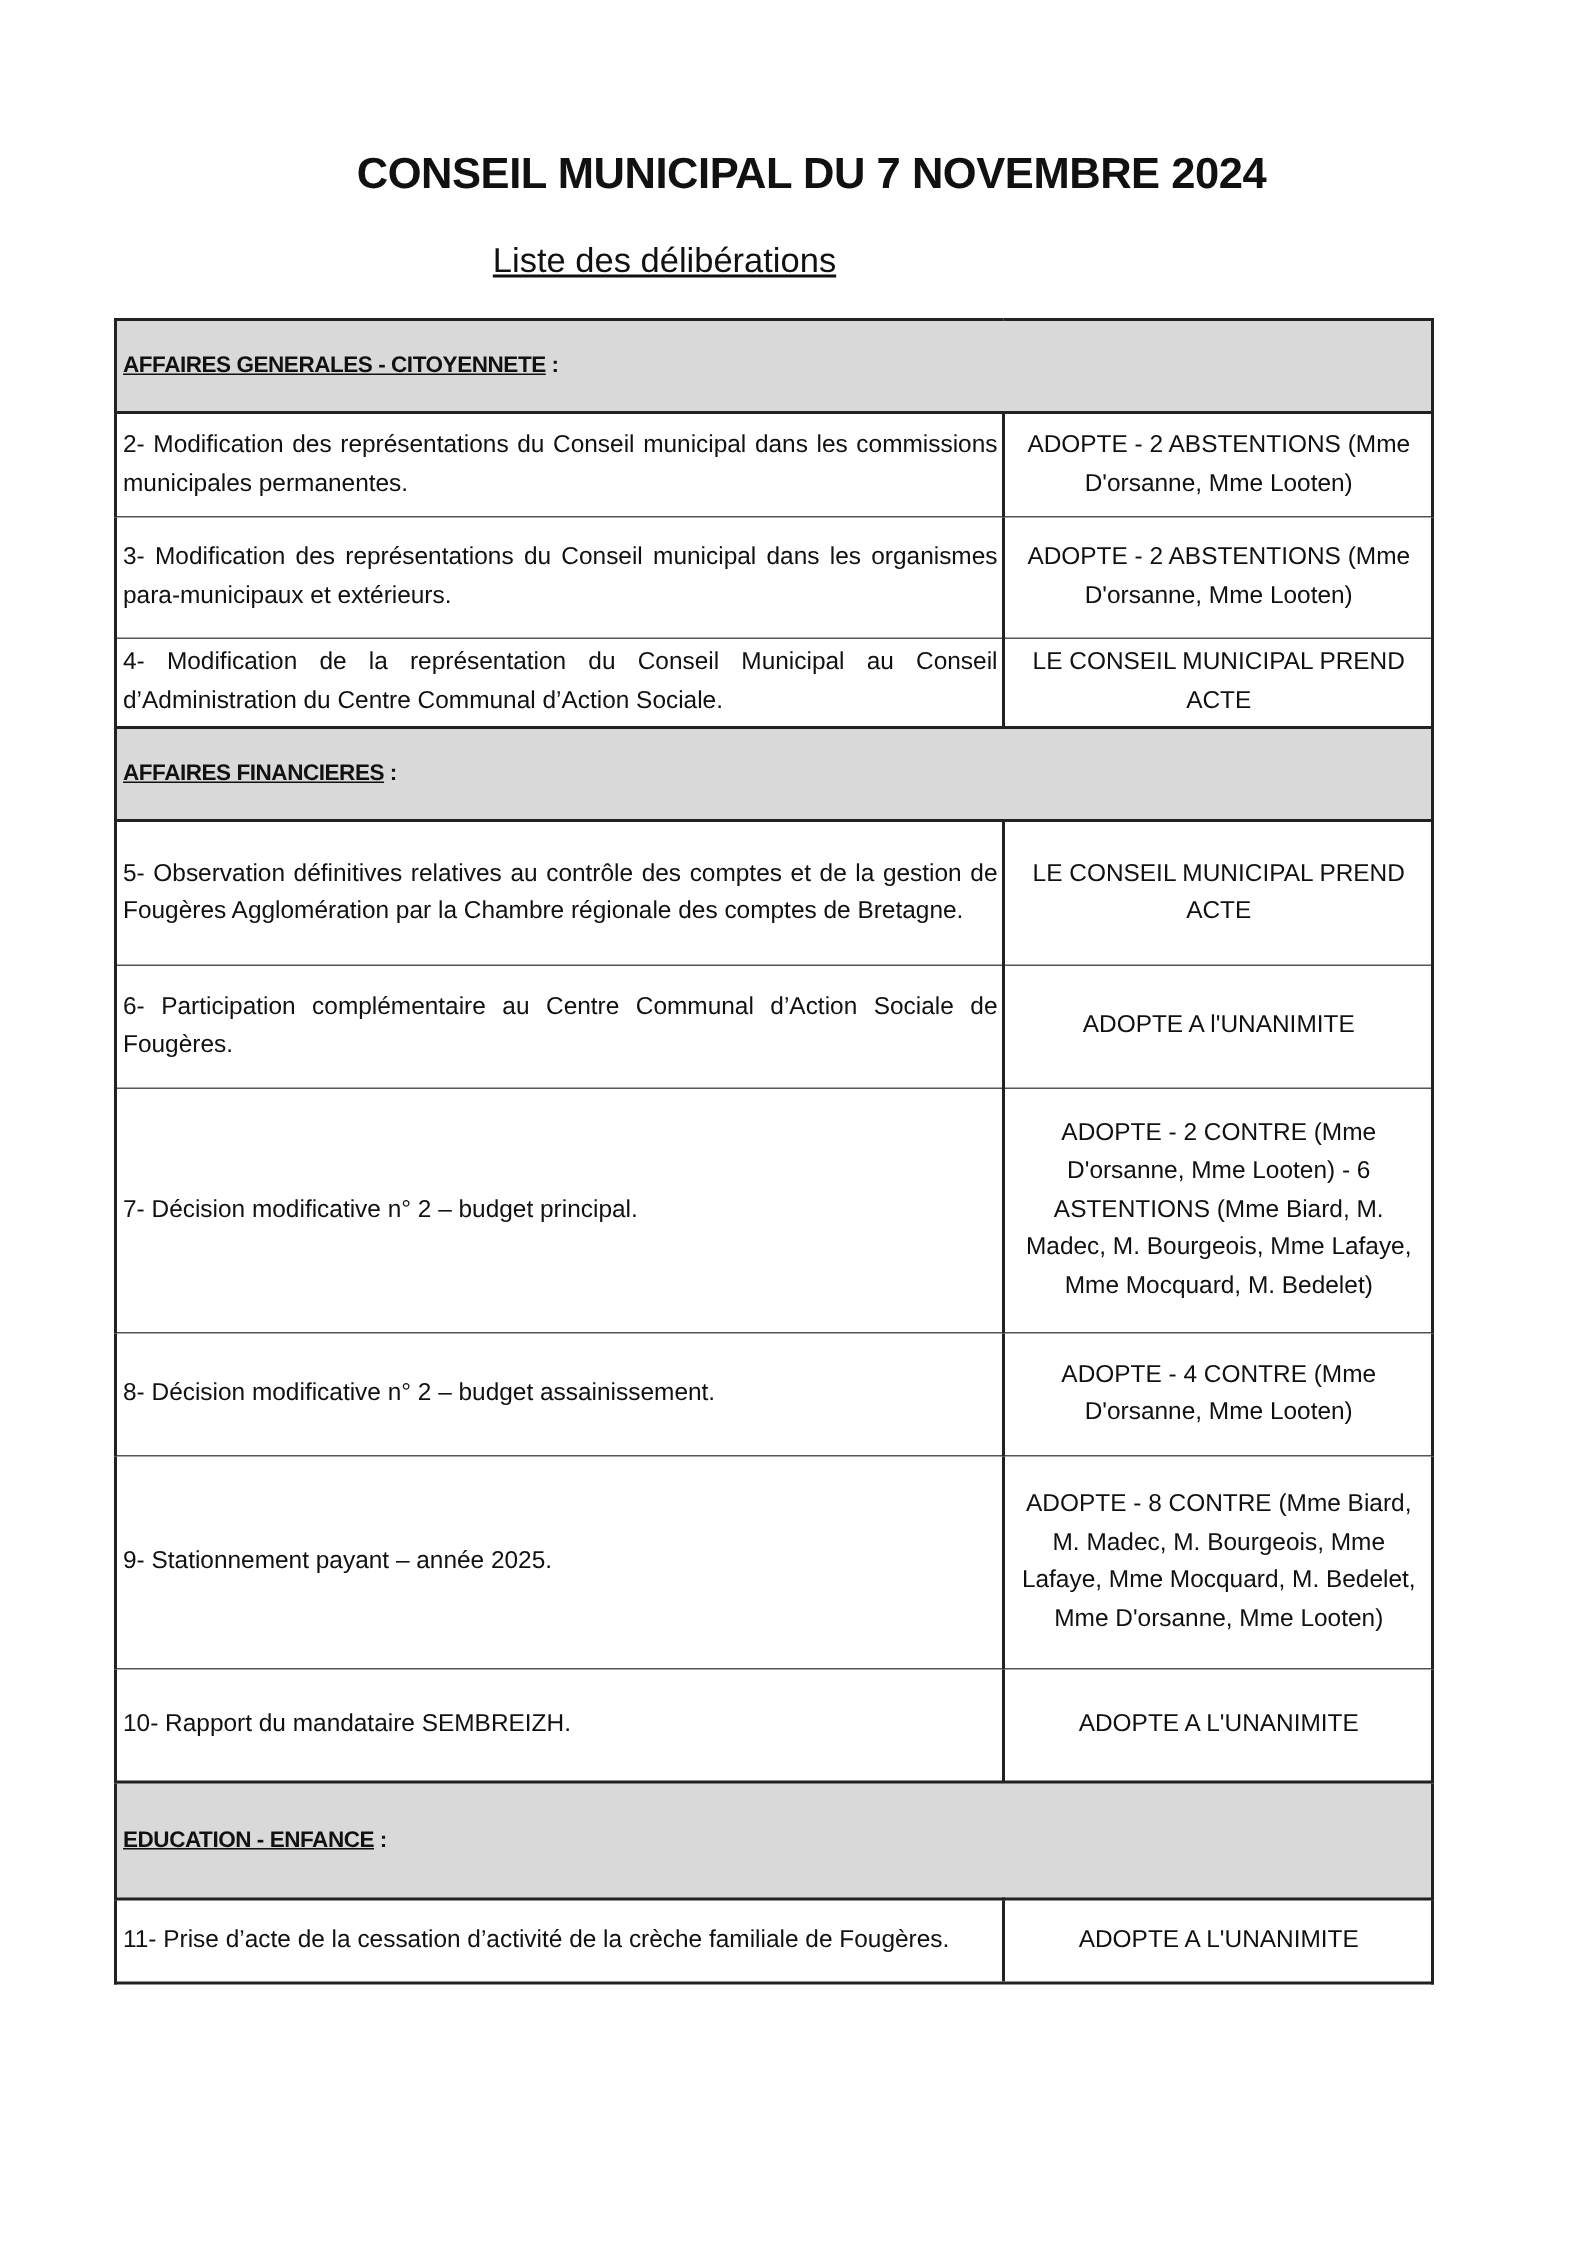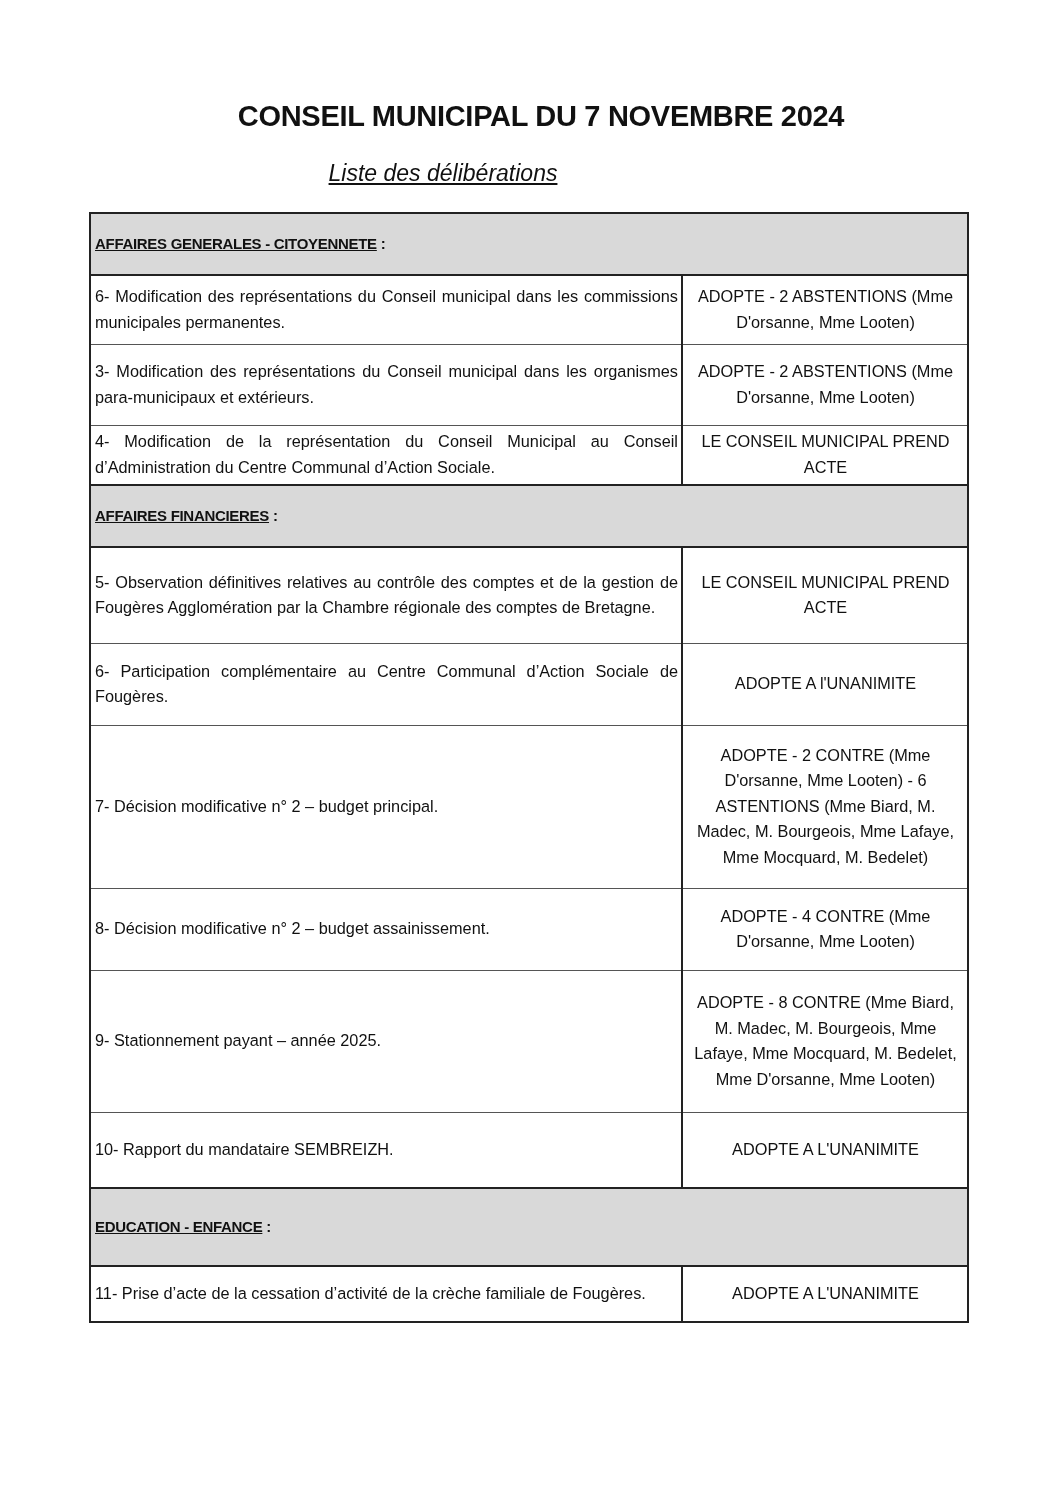--- a/index.html
+++ b/index.html
@@ -1,20 +1,20 @@
 <!DOCTYPE html>
 <html><head>
 <meta charset="utf-8">
 <style>
   html, body { margin: 0; padding: 0; background: #ffffff; }
   body { width: 1058px; height: 1497px; position: relative; font-family: "Liberation Sans", sans-serif; color: #111; }
   .title { position: absolute; top: 100px; left: 12px; width: 1058px; text-align: center; font-size: 29px; font-weight: bold; letter-spacing: -0.3px; }
-  .subtitle { position: absolute; top: 160px; left: 0; width: 886px; text-align: center; font-size: 23px; font-style: italic; }
+  .subtitle { position: absolute; top: 160px; left: 0; width: 886px; text-align: center; font-size: 23px; }
   .subtitle span { text-decoration: underline; }
-  table.delibs { position: absolute; top: 212px; left: 89px; width: 878px; border-collapse: collapse; table-layout: fixed; font-size: 16.3px; line-height: 25.5px; padding-left: 36px; }
+  table.delibs { position: absolute; top: 212px; left: 76px; width: 878px; border-collapse: collapse; table-layout: fixed; font-size: 16.3px; line-height: 25.5px; padding-left: 36px; }
   table.delibs td { border: 1px solid #555; padding: 0 3px 0 4px; vertical-align: middle; }
   table.delibs col.c1 { width: 592px; }
   table.delibs col.c2 { width: 286px; }
   tr.section td { background: #d9d9d9; border: 2px solid #222; font-weight: bold; font-size: 15px; letter-spacing: -0.3px; }
   tr.section .sec-label { text-decoration: underline; }
   td.desc { text-align: justify; text-align-last: left; border-left: 2px solid #222 !important; }
   td.result { text-align: center; border-left: 2px solid #222 !important; border-right: 2px solid #222 !important; padding: 0 6px; }
   tr.last td { border-bottom: 2px solid #222; }
 </style>
 </head>
@@ -27,21 +27,21 @@
   <colgroup>
       <col class="c1">
       <col class="c2">
     </colgroup>
   <tbody>
 
     <tr class="section" style="height:62px">
       <td colspan="2"><span class="sec-label">AFFAIRES GENERALES - CITOYENNETE</span><span> :</span></td>
     </tr>
     <tr style="height:69px">
-      <td class="desc">6- Modification des représentations du Conseil municipal dans les commissions municipales permanentes.</td>
+      <td class="desc">2- Modification des représentations du Conseil municipal dans les commissions municipales permanentes.</td>
       <td class="result">ADOPTE - 2 ABSTENTIONS (Mme D'orsanne, Mme Looten)</td>
     </tr>
     <tr style="height:81px">
       <td class="desc">3- Modification des représentations du Conseil municipal dans les organismes para-municipaux et extérieurs.</td>
       <td class="result">ADOPTE - 2 ABSTENTIONS (Mme D'orsanne, Mme Looten)</td>
     </tr>
     <tr style="height:60px">
       <td class="desc">4- Modification de la représentation du Conseil Municipal au Conseil d’Administration du Centre Communal d’Action Sociale.</td>
       <td class="result">LE CONSEIL MUNICIPAL PREND ACTE</td>
     </tr>

